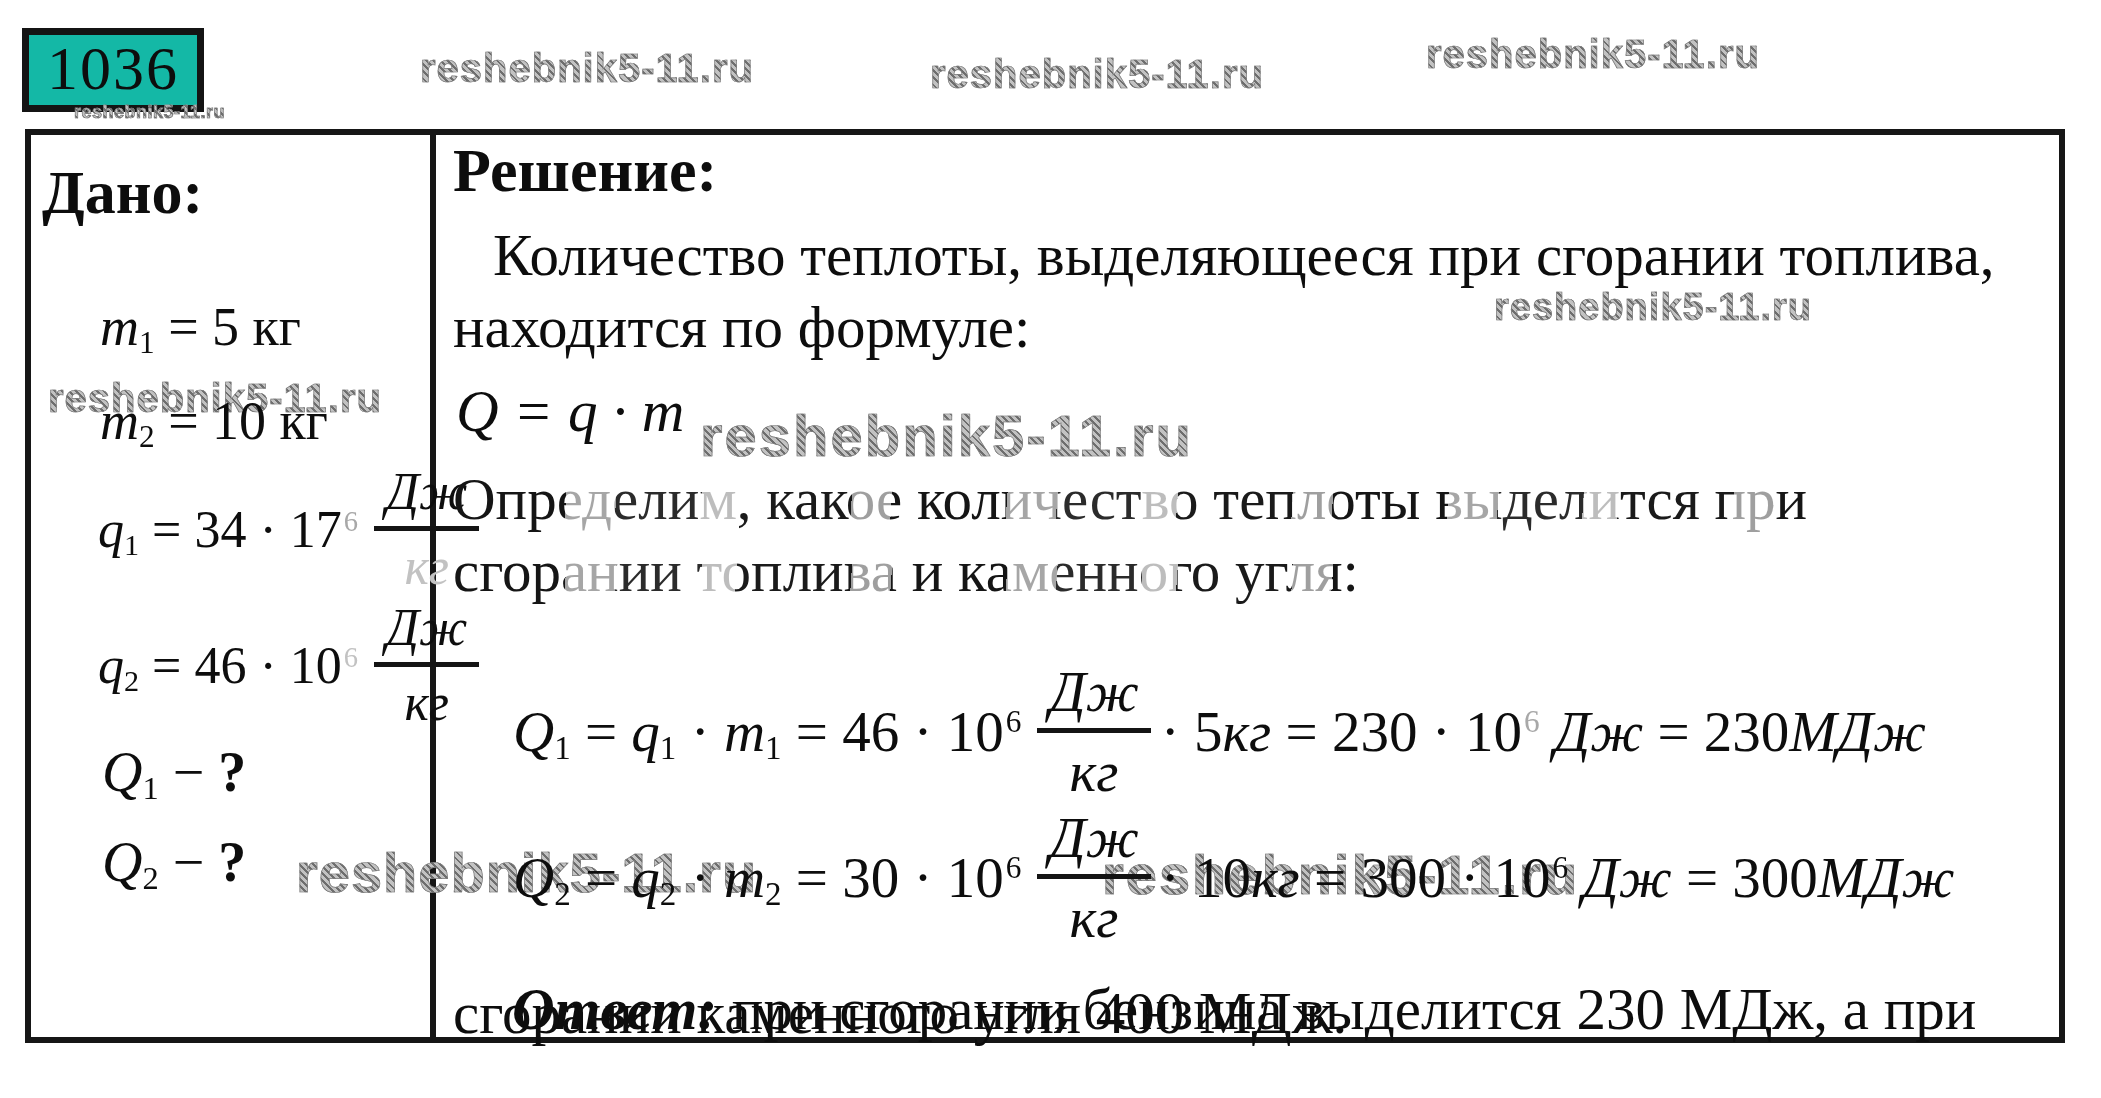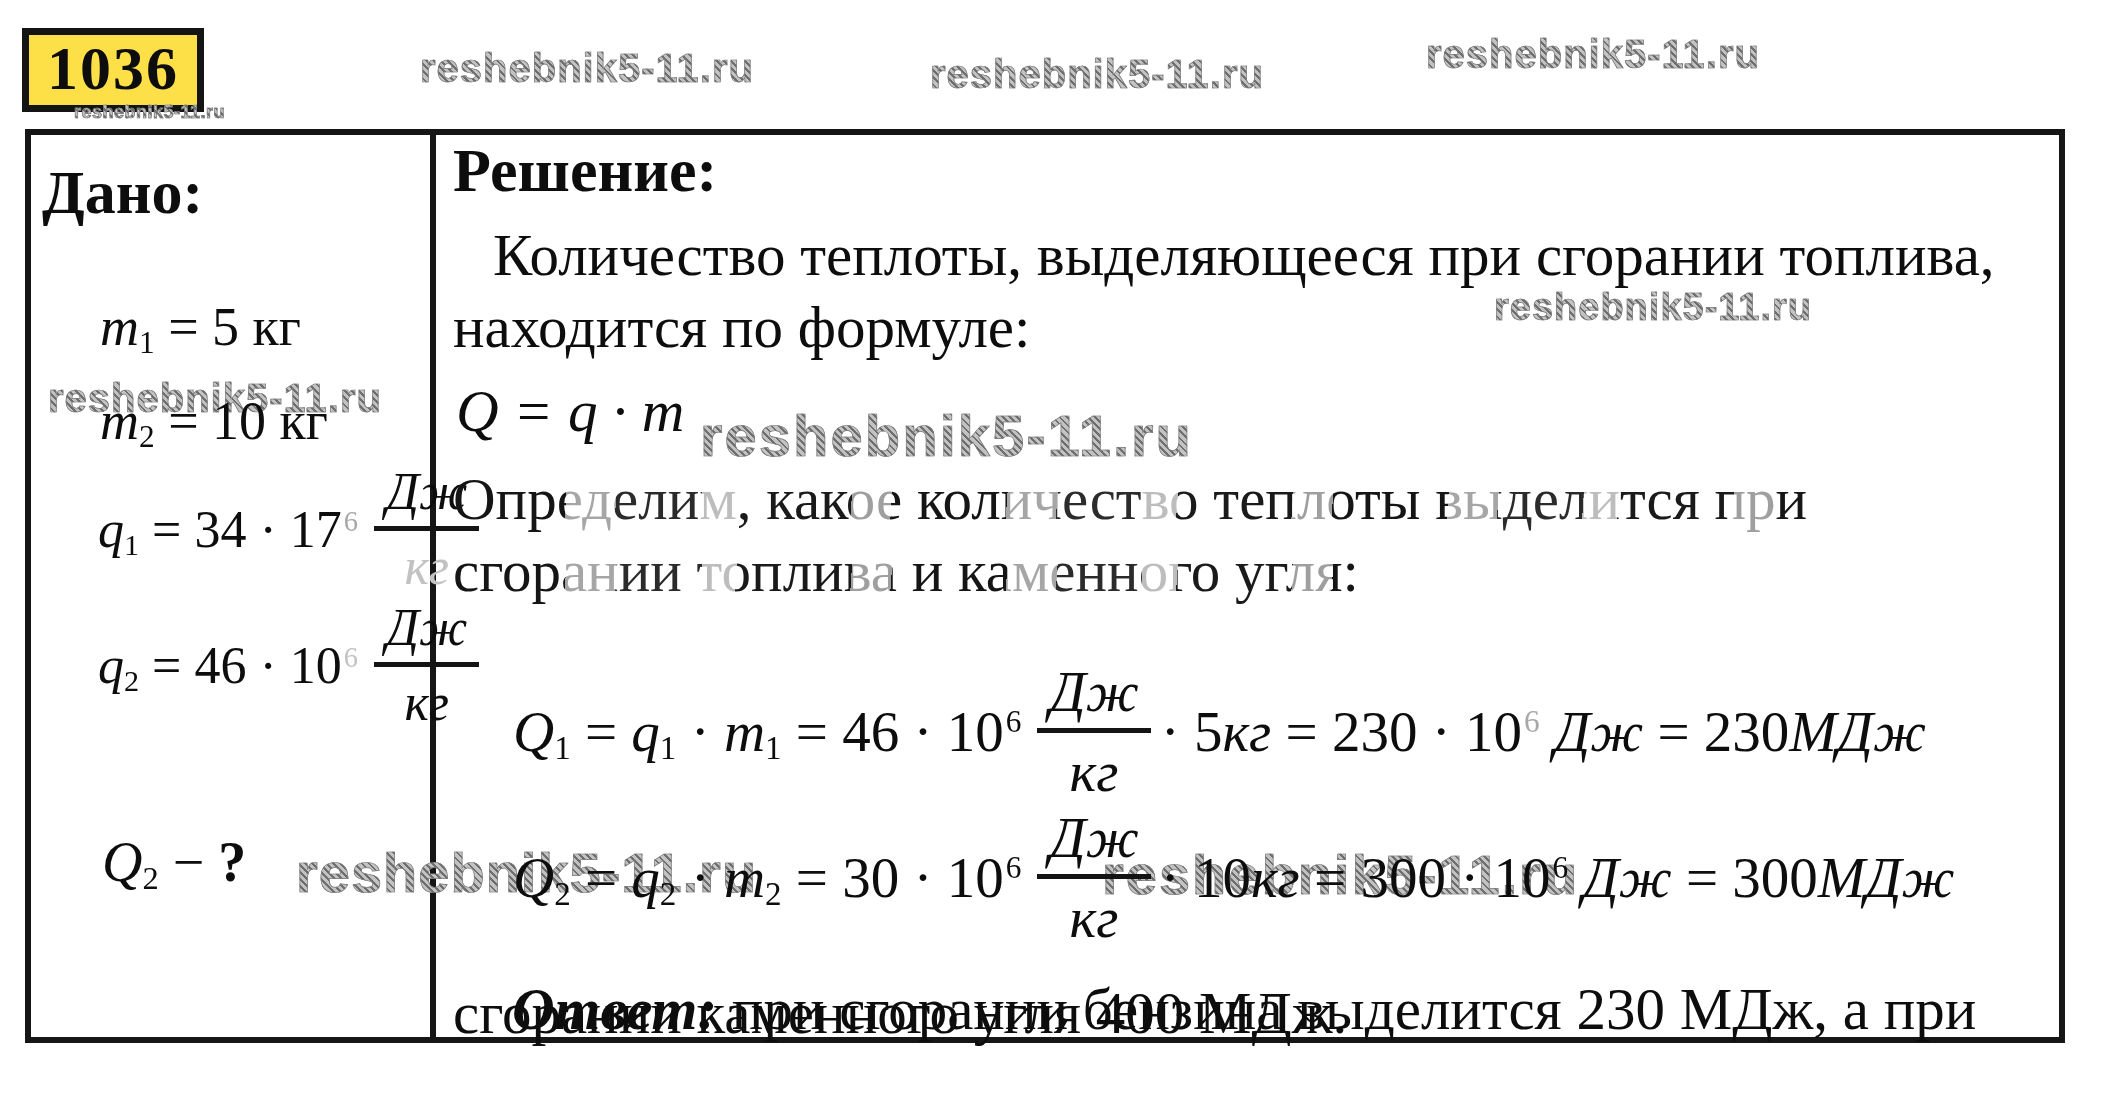--- a/index.html
+++ b/index.html
@@ -3,22 +3,22 @@
 <meta charset="utf-8">
 <style>
   html,body{margin:0;padding:0;background:#ffffff;}
   .page{
     position:relative;width:2101px;height:1098px;background:#ffffff;overflow:hidden;
     font-family:"Liberation Serif","DejaVu Serif",serif;color:#0d0d0d;
   }
   
   .problem-box{
     position:absolute;left:22px;top:28px;border:7px solid #141414;
-    padding:2px 18px 6px 18px;font-weight:bold;font-size:62px;line-height:1.0;
-    letter-spacing:2px;background:#fde047;
+    padding:2px 18px 6px 18px;font-weight:normal;font-size:62px;line-height:1.0;
+    letter-spacing:2px;background:#14b8a6;
   }
   
   .frame{
     position:absolute;left:25px;top:129px;width:2028px;height:902px;
     border:6px solid #161616;background:transparent;
   }
   .vdiv{position:absolute;left:430px;top:135px;width:6px;height:902px;background:#161616;}
   
   .wm{
     position:absolute;font-family:Liberation Sans, sans-serif;font-weight:bold;
@@ -96,20 +96,23 @@
   </div>
 
   <div class="math-line" style="left:46px;top:412px;font-size:52px;">
     <span class="it">q</span><sub>1</sub><span> = 34 · 17</span><sup class="faint">6</sup><span class="frac"><span class="fnum">Дж</span><span class="fden fainter">кг</span></span>
   </div>
 
   <div class="math-line" style="left:46px;top:548px;font-size:52px;">
     <span class="it">q</span><sub>2</sub><span> = 46 · 10</span><sup class="fainter">6</sup><span class="frac"><span class="fnum">Дж</span><span class="fden">кг</span></span>
   </div>
 
+  <div class="math-line" style="left:46px;top:676px;font-size:56px;">
+    <span class="it">Q</span><sub>1</sub><span> − </span><span class="bold-q">?</span>
+  </div>
 
   <div class="math-line" style="left:46px;top:766px;font-size:56px;">
     <span class="it">Q</span><sub>2</sub><span> − </span><span class="bold-q">?</span>
   </div>
 
   <div class="h1" style="left:453px;top:138px;">Решение:</div>
 
   <div class="t" style="left:453px;top:222px;margin-left:40px;">Количество теплоты, выделяющееся при сгорании топлива,</div>
   <div class="t" style="left:453px;top:294px;">находится по формуле:</div>
 

